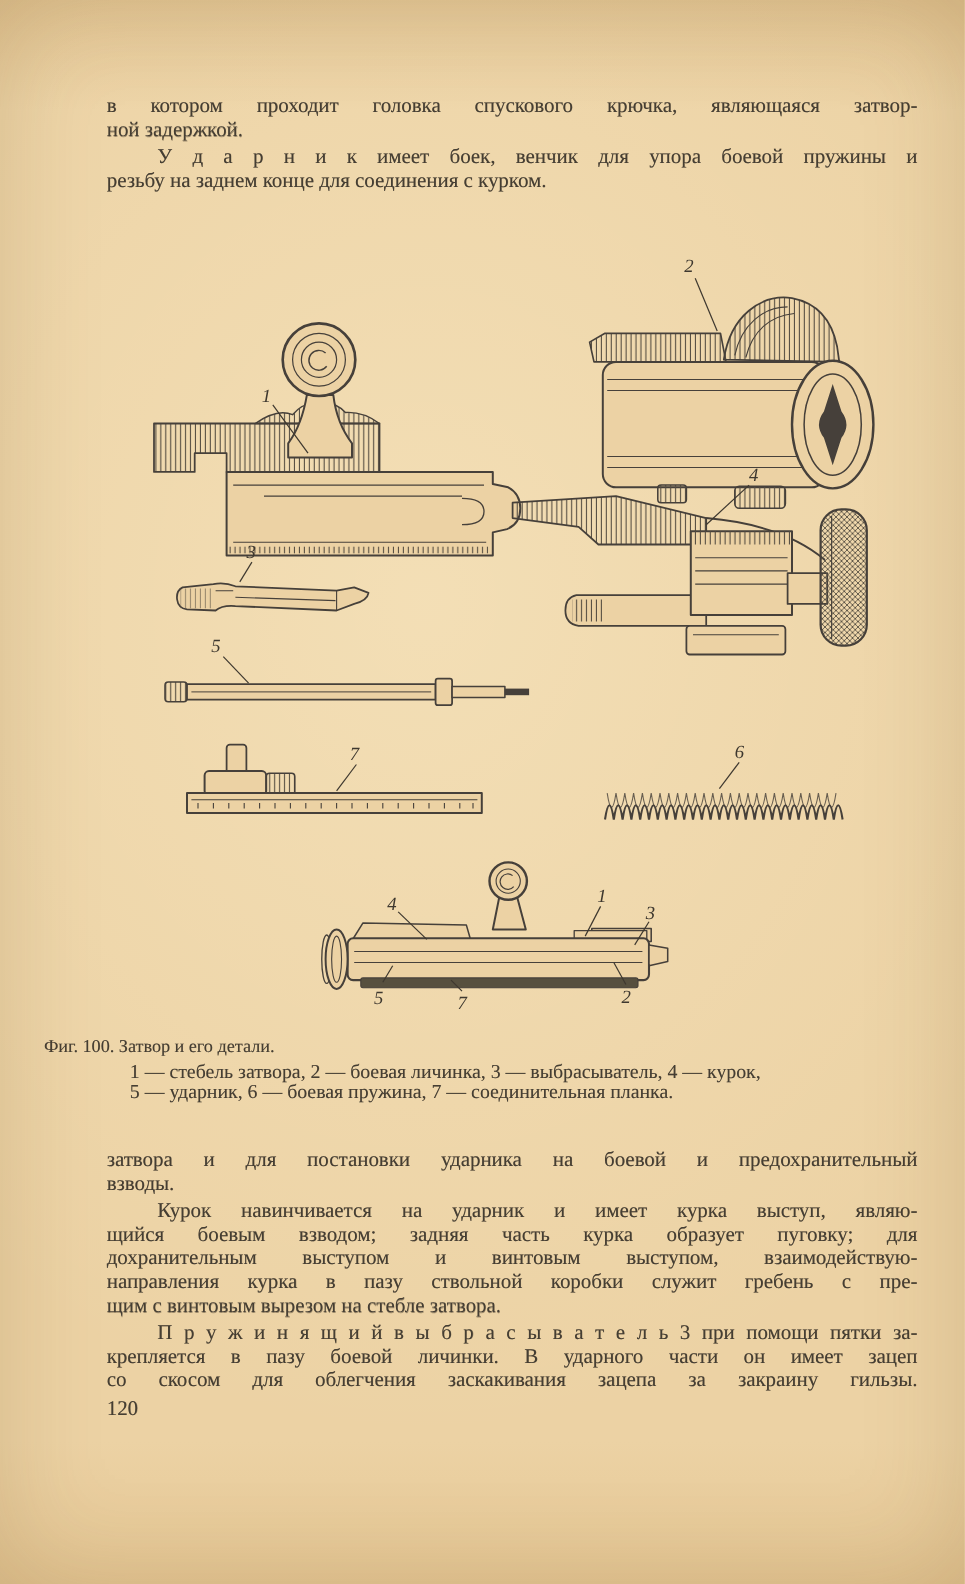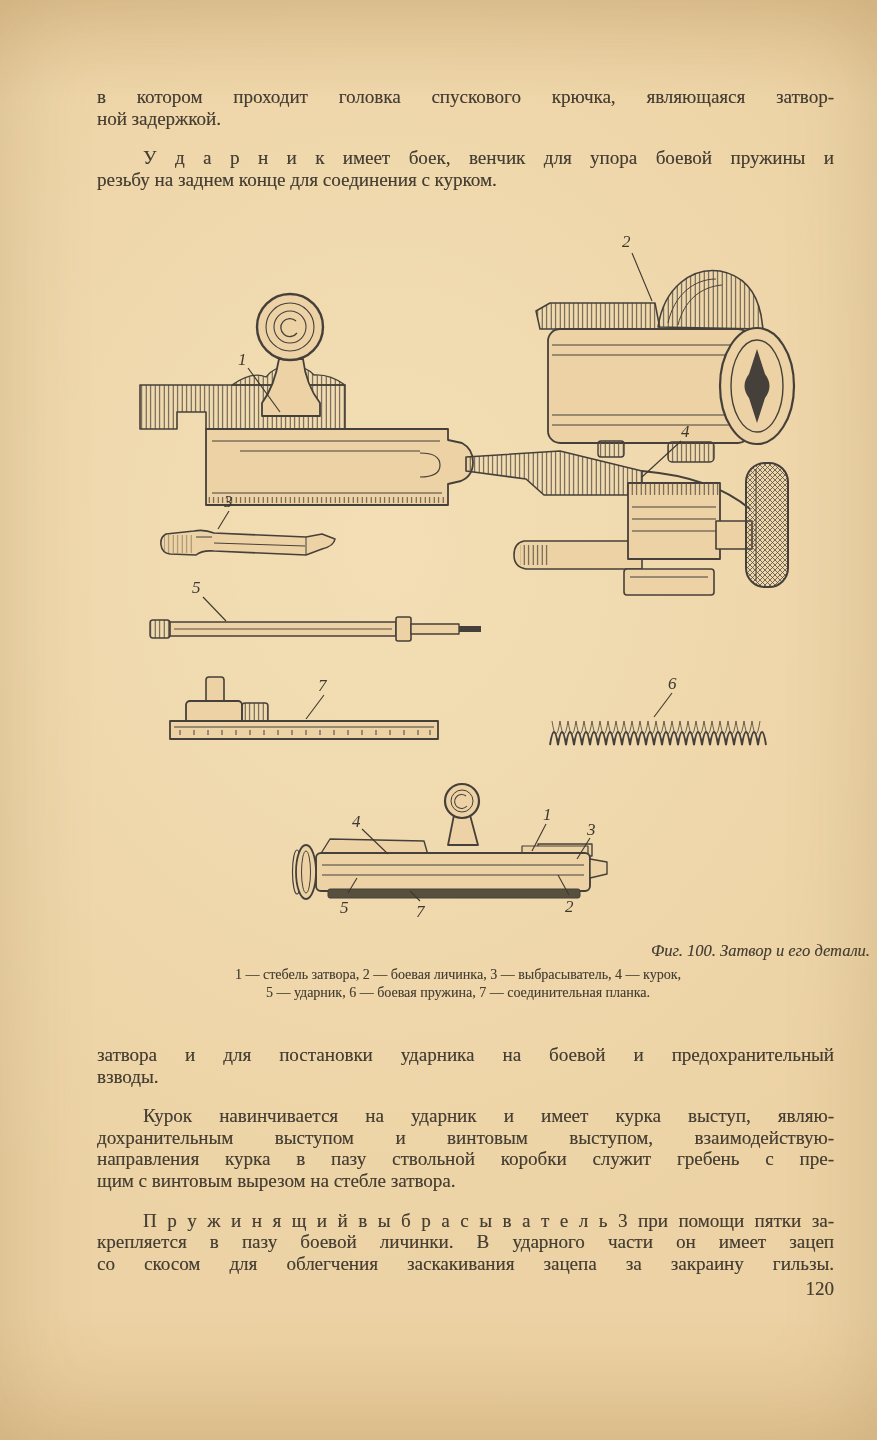--- a/index.html
+++ b/index.html
@@ -15,26 +15,26 @@
     color:#453e33;
   }
   .vig{position:absolute;inset:0;box-shadow:inset 0 0 95px rgba(115,82,30,.20);pointer-events:none;}
   .txt{position:absolute;left:97px;width:737px;font-size:19px;line-height:21.6px;
        text-shadow:0.25px 0.25px 0 rgba(62,52,38,.45);}
   .top{top:86px;}
   .bot{top:1044px;}
   .jl{text-align:justify;text-align-last:justify;}
   .ll{text-align:right;text-align-last:left;}
   .ind{text-indent:46px;}
-  .pgap{margin-top:18px;}
-  .pagenum{margin-top:4px;text-align:right;}
-  .cap-title{position:absolute;top:941px;left:40px;width:830px;text-align:right;
-    font-size:16.5px;text-shadow:0.2px 0.2px 0 rgba(62,52,38,.4);font-style:italic;}
-  .cap-sub{position:absolute;top:966px;left:118px;width:680px;text-align:center;
-    font-size:14px;line-height:17.5px;text-shadow:0.2px 0.2px 0 rgba(62,52,38,.35);}
+  .pgap{margin-top:3px;}
+  .pagenum{margin-top:4px;text-align:left;}
+  .cap-title{position:absolute;top:941px;left:40px;width:830px;text-align:left;
+    font-size:16.5px;text-shadow:0.2px 0.2px 0 rgba(62,52,38,.4);}
+  .cap-sub{position:absolute;top:966px;left:118px;width:680px;text-align:left;
+    font-size:18px;line-height:17.5px;text-shadow:0.2px 0.2px 0 rgba(62,52,38,.35);}
   svg.fig{position:absolute;top:225px;left:0;}
   .flb{font-family:"Liberation Serif",serif;font-style:italic;font-size:17px;fill:#3e382f;}
 </style>
 </head>
 <body>
 
 <div class="page">
 
   <div class="txt top">
     <div class="jl">в котором проходит головка спускового крючка, являющаяся затвор-</div>
@@ -171,20 +171,21 @@
   <div class="cap-title">Фиг. 100. Затвор и  его детали.</div>
   <div class="cap-sub">
     <div>1 — стебель затвора,  2 — боевая  личинка,  3 — выбрасыватель,  4 — курок,</div>
     <div>5 — ударник,  6 — боевая  пружина,  7 — соединительная  планка.</div>
   </div>
 
   <div class="txt bot">
     <div class="jl">затвора и для постановки  ударника на боевой и предохранительный</div>
     <div class="ll">взводы.</div>
     <div class="jl ind pgap">Курок навинчивается на ударник и имеет курка выступ, являю-</div>
+    <div class="jl">щийся боевым взводом; задняя часть курка образует пуговку; для</div>
     <div class="jl">дохранительным выступом и винтовым выступом, взаимодействую-</div>
     <div class="jl">направления курка в пазу ствольной коробки служит гребень с пре-</div>
     <div class="ll">щим с винтовым вырезом на стебле затвора.</div>
     <div class="jl ind pgap">П&nbsp;р&nbsp;у&nbsp;ж&nbsp;и&nbsp;н&nbsp;я&nbsp;щ&nbsp;и&nbsp;й  в&nbsp;ы&nbsp;б&nbsp;р&nbsp;а&nbsp;с&nbsp;ы&nbsp;в&nbsp;а&nbsp;т&nbsp;е&nbsp;л&nbsp;ь  3  при помощи пятки за-</div>
     <div class="jl">крепляется в пазу боевой личинки. В ударного части он имеет зацеп</div>
     <div class="jl">со скосом для облегчения заскакивания зацепа за закраину гильзы.</div>
     <div class="pagenum">120</div>
   </div>
 
   <div class="vig"></div>

